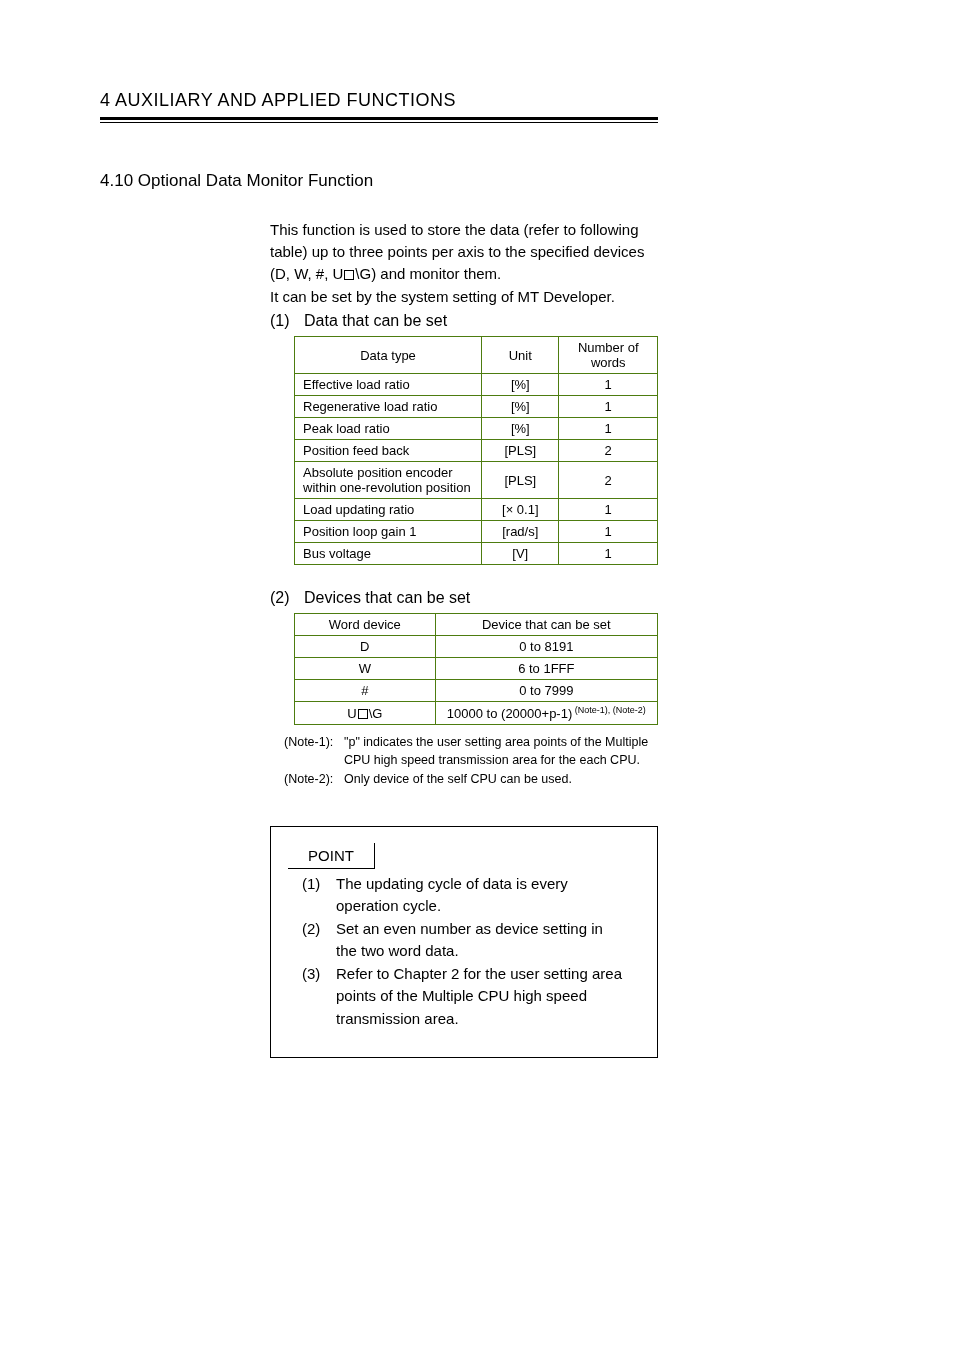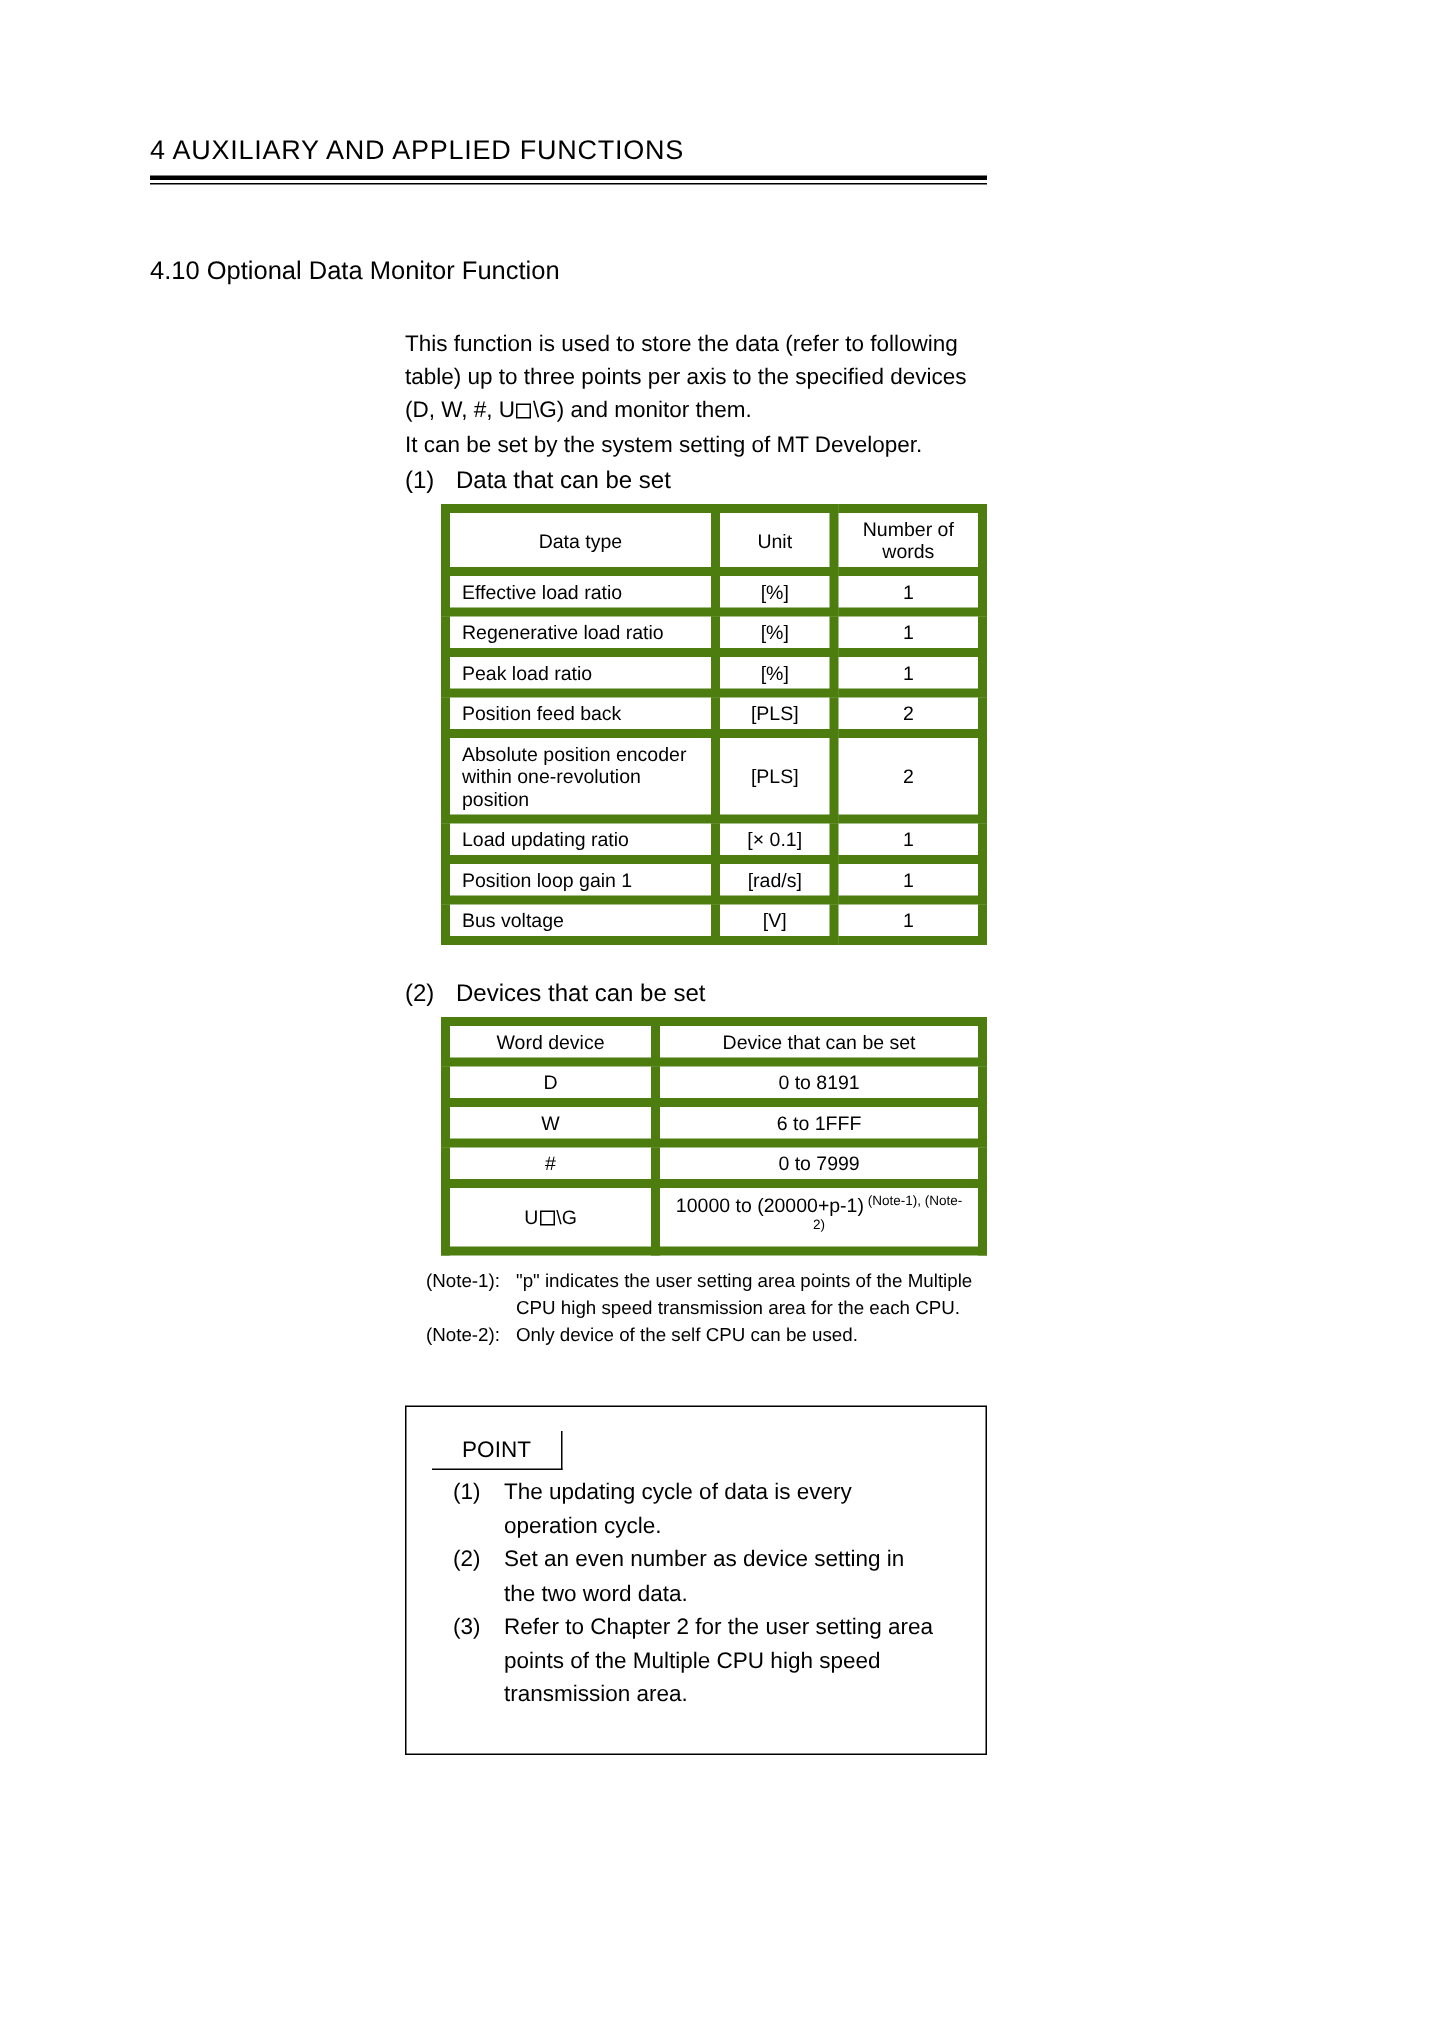--- a/index.html
+++ b/index.html
@@ -37,21 +37,21 @@
 
   .numbered {
     display: flex;
     margin-top: 4px;
     font-size: 16px;
   }
   .numbered .n { width: 34px; flex: 0 0 34px; }
   .sub-title { font-size: 16px; }
 
   table { border-collapse: collapse; font-size: 13px; }
-  th, td { border: 6px solid #4d7c0f; padding: 3px 8px; }
+  th, td { border: 1px solid #4d7c0f; padding: 3px 8px; }
   th { font-weight: normal; text-align: center; }
   .t1 { margin: 6px 0 0 24px; }
   .t1 td.c1 { width: 245px; text-align: left; }
   .t1 td.c2, .t1 th.c2 { width: 80px; text-align: center; }
   .t1 td.c3, .t1 th.c3 { width: 110px; text-align: center; }
 
   .t2 { margin: 6px 0 0 24px; }
   .t2 th.c1, .t2 td.c1 { width: 150px; text-align: center; }
   .t2 th.c2, .t2 td.c2 { width: 250px; text-align: center; }
   sup { font-size: 9px; }

